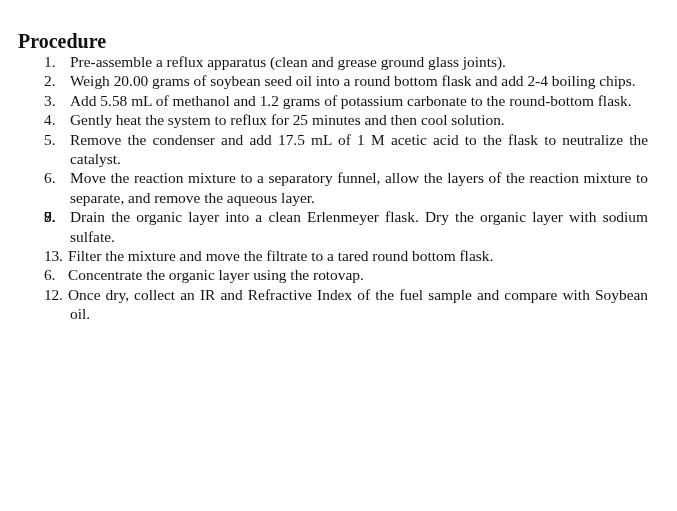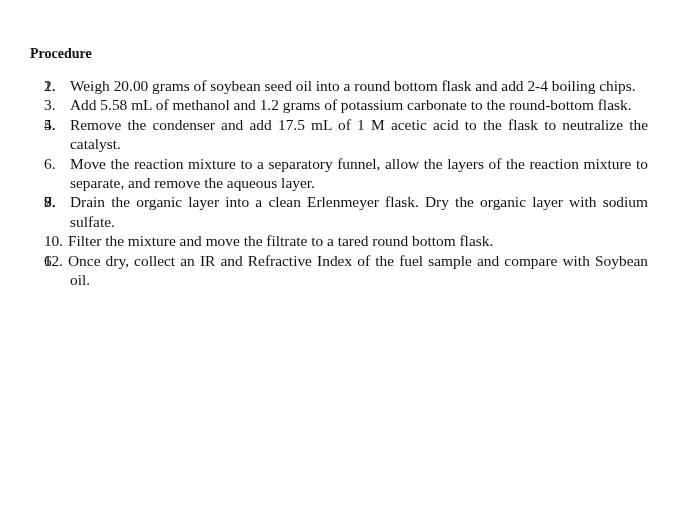--- a/index.html
+++ b/index.html
@@ -17,23 +17,23 @@
       line-height: 19.4px;
     }
     .page {
       position: relative;
       padding-top: 32px;
       padding-left: 18px;
       width: 660px;
     }
     .heading {
       font-weight: bold;
-      margin: 12px;
+      margin: 0;
       height: 20px;
-      font-size: 14px;
+      font-size: 20px;
     }
     ol.steps {
       list-style: none;
       margin: 0;
       padding: 0;
     }
     ol.steps li {
       position: relative;
       padding-left: 52px;
       width: 578px;
@@ -57,55 +57,58 @@
     }
   </style>
 </head>
 <body>
 
 <div class="page">
   <div class="heading">Procedure</div>
   <ol class="steps">
     <li>
       <span class="num">1.</span>
+      <span class="text">Pre-assemble a reflux apparatus (clean and grease ground glass joints).</span>
     </li>
     <li>
       <span class="num">2.</span>
       <span class="text">Weigh 20.00 grams of soybean seed oil into a round bottom flask and add 2-4 boiling chips.</span>
     </li>
     <li>
       <span class="num">3.</span>
       <span class="text">Add 5.58 mL of methanol and 1.2 grams of potassium carbonate to the round-bottom flask.</span>
     </li>
     <li>
       <span class="num">4.</span>
+      <span class="text">Gently heat the system to reflux for 25 minutes and then cool solution.</span>
     </li>
     <li>
       <span class="num">5.</span>
       <span class="text">Remove the condenser and add 17.5 mL of 1 M acetic acid to the flask to neutralize the catalyst.</span>
     </li>
     <li>
       <span class="num">6.</span>
       <span class="text">Move the reaction mixture to a separatory funnel, allow the layers of the reaction mixture to separate, and remove the aqueous layer.</span>
     </li>
     <li>
       <span class="num">7.</span>
     </li>
     <li>
       <span class="num">8.</span>
     </li>
     <li>
       <span class="num">9.</span>
       <span class="text">Drain the organic layer into a clean Erlenmeyer flask. Dry the organic layer with sodium sulfate.</span>
     </li>
     <li class="two-digit">
-      <span class="num">10.</span>
+      <span class="num">13.</span>
       <span class="text">Filter the mixture and move the filtrate to a tared round bottom flask.</span>
     </li>
     <li class="two-digit">
       <span class="num">6.</span>
+      <span class="text">Concentrate the organic layer using the rotovap.</span>
     </li>
     <li class="two-digit">
       <span class="num">12.</span>
       <span class="text">Once dry, collect an IR and Refractive Index of the fuel sample and compare with Soybean oil.</span>
     </li>
   </ol>
 </div>
 
 </body></html>

